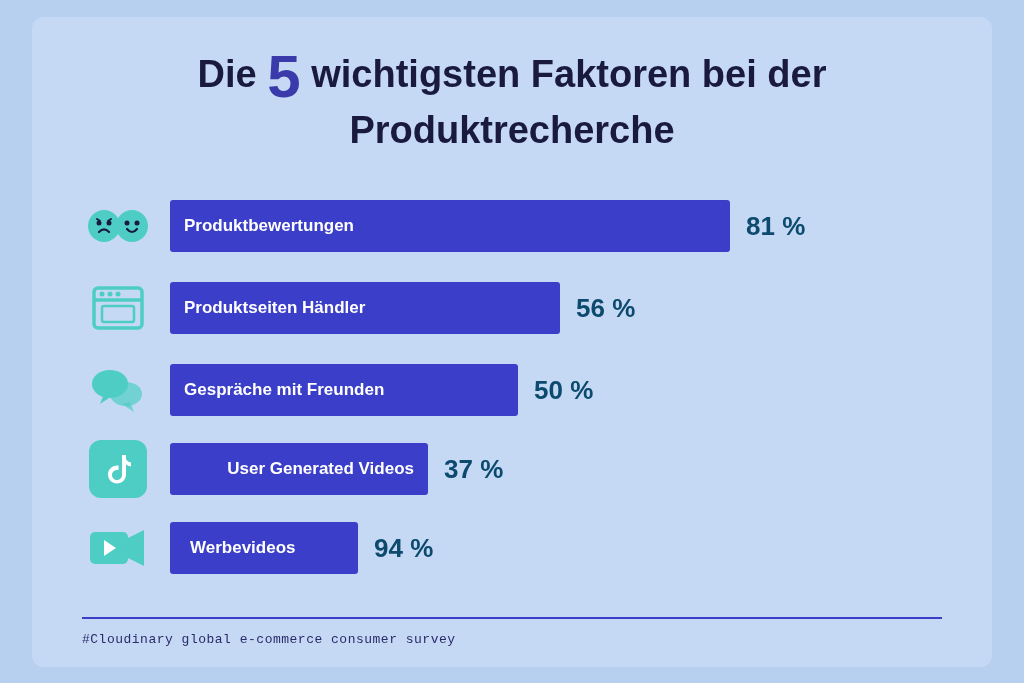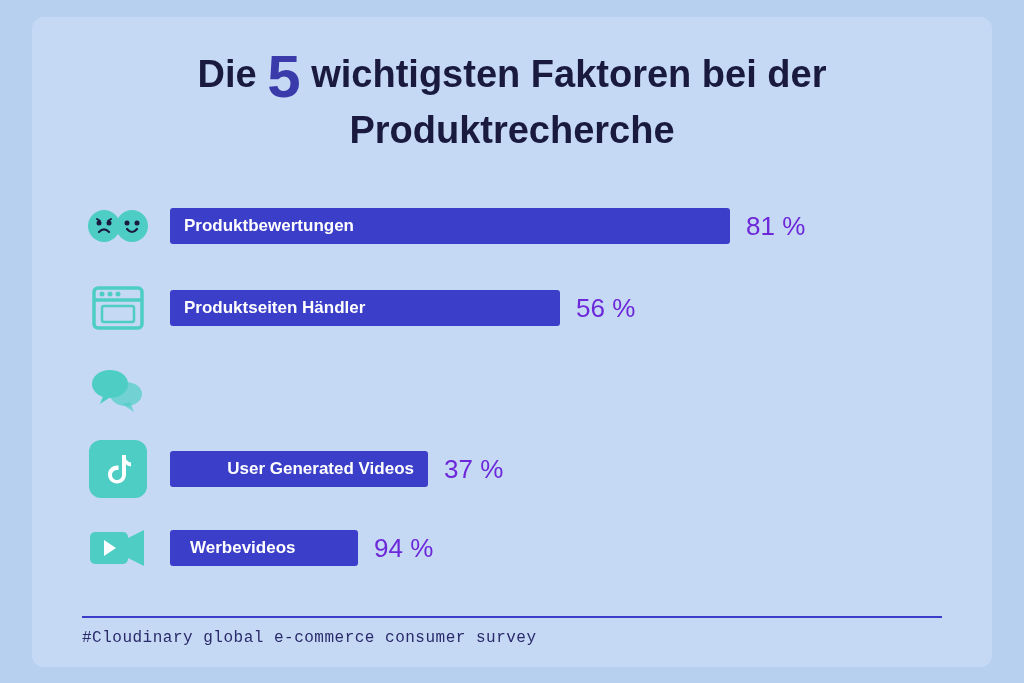--- a/index.html
+++ b/index.html
@@ -70,37 +70,37 @@
     .bar-container {
       flex: 1;
       display: flex;
       align-items: center;
       gap: 12px;
     }
 
     .bar {
       background-color: #3a3ec9;
       border-radius: 3px;
-      height: 36px;
+      height: 52px;
       display: flex;
       align-items: center;
       padding: 0 14px;
     }
 
     .bar-label {
       color: white;
       font-size: 17px;
       font-weight: 700;
       white-space: nowrap;
     }
 
     .bar-percent {
       font-size: 26px;
-      font-weight: 400;
-      color: #6d28d9;
+      font-weight: 700;
+      color: #0c4a6e;
       white-space: nowrap;
       margin-left: 4px;
     }
 
     
     .icon-svg {
       width: 64px;
       height: 64px;
     }
 
@@ -115,21 +115,21 @@
     }
 
     .footer-line {
       border-top: 2px solid #3a3ec9;
       margin-top: 16px;
       padding-top: 10px;
     }
 
     .footer-text {
       font-family: 'Courier New', monospace;
-      font-size: 16px;
+      font-size: 13px;
       color: #2a2a6a;
       letter-spacing: 0.5px;
     }
   </style>
 </head>
 <body>
 
 <div class="card">
 
   <div class="title">
@@ -187,20 +187,26 @@
     <div class="bar-row">
       <div class="icon-wrap">
         <svg class="icon-svg" viewBox="0 0 64 64" fill="none" xmlns="http://www.w3.org/2000/svg">
 
           <ellipse cx="24" cy="26" rx="18" ry="14" fill="#4ecdc4"></ellipse>
           <polygon points="18,36 14,46 26,38" fill="#4ecdc4"></polygon>
           <ellipse cx="40" cy="36" rx="16" ry="12" fill="#4ecdc4" opacity="0.7"></ellipse>
           <polygon points="44,44 48,54 36,46" fill="#4ecdc4" opacity="0.7"></polygon>
         </svg>
       </div>
+      <div class="bar-container">
+        <div class="bar" style="width: calc(50% - 10px); max-width: 348px;">
+          <span class="bar-label">Gespräche mit Freunden</span>
+        </div>
+        <span class="bar-percent">50 %</span>
+      </div>
     </div>
 
     <div class="bar-row">
       <div class="icon-wrap">
         <div class="icon-tiktok">
           <svg width="36" height="36" viewBox="0 0 36 36" fill="none" xmlns="http://www.w3.org/2000/svg">
             <path d="M26 8c0 0 1.5 3 5 3.5v4s-2.5-.2-5-2v10c0 5-4 9-9 9s-9-4-9-9 4-9 9-9c.5 0 1 .05 1.5.1V19s-.5-.1-1.5-.1c-2.8 0-5 2.2-5 5s2.2 5 5 5 5-2.2 5-5V4h4v4z" fill="white"></path>
           </svg>
         </div>
       </div>

